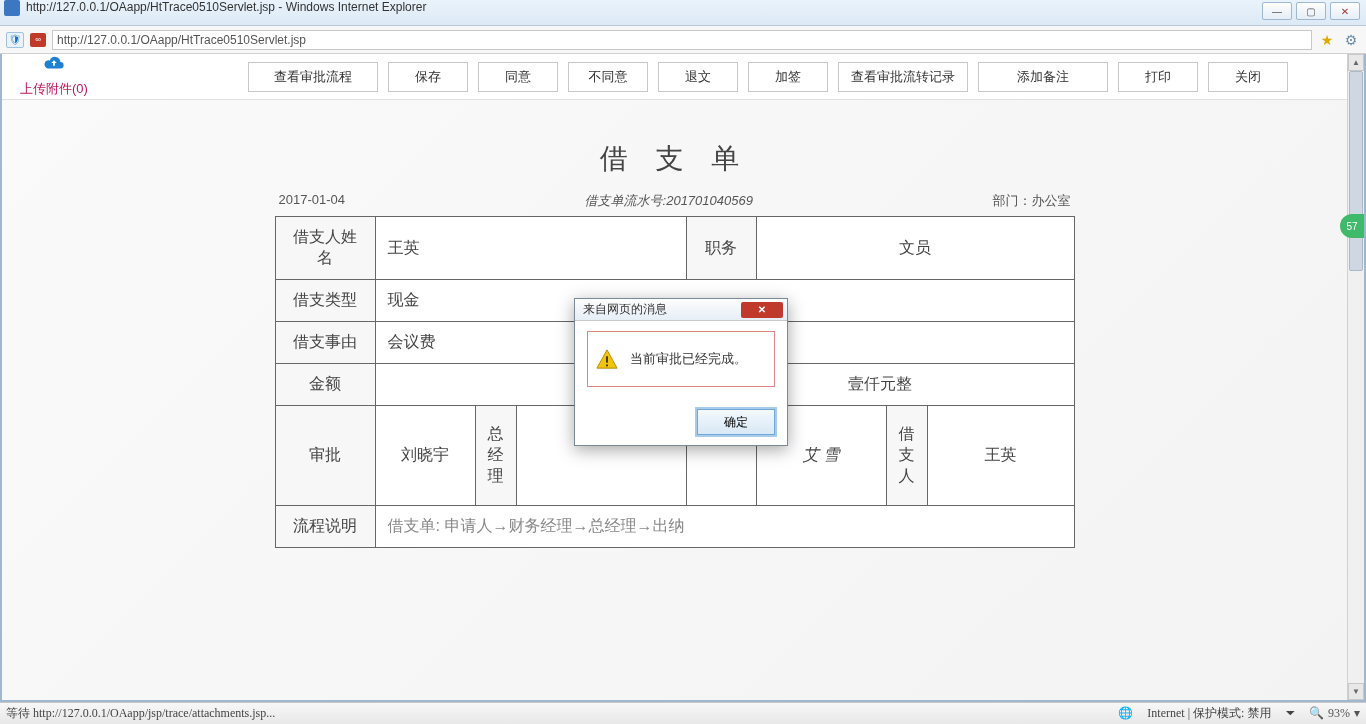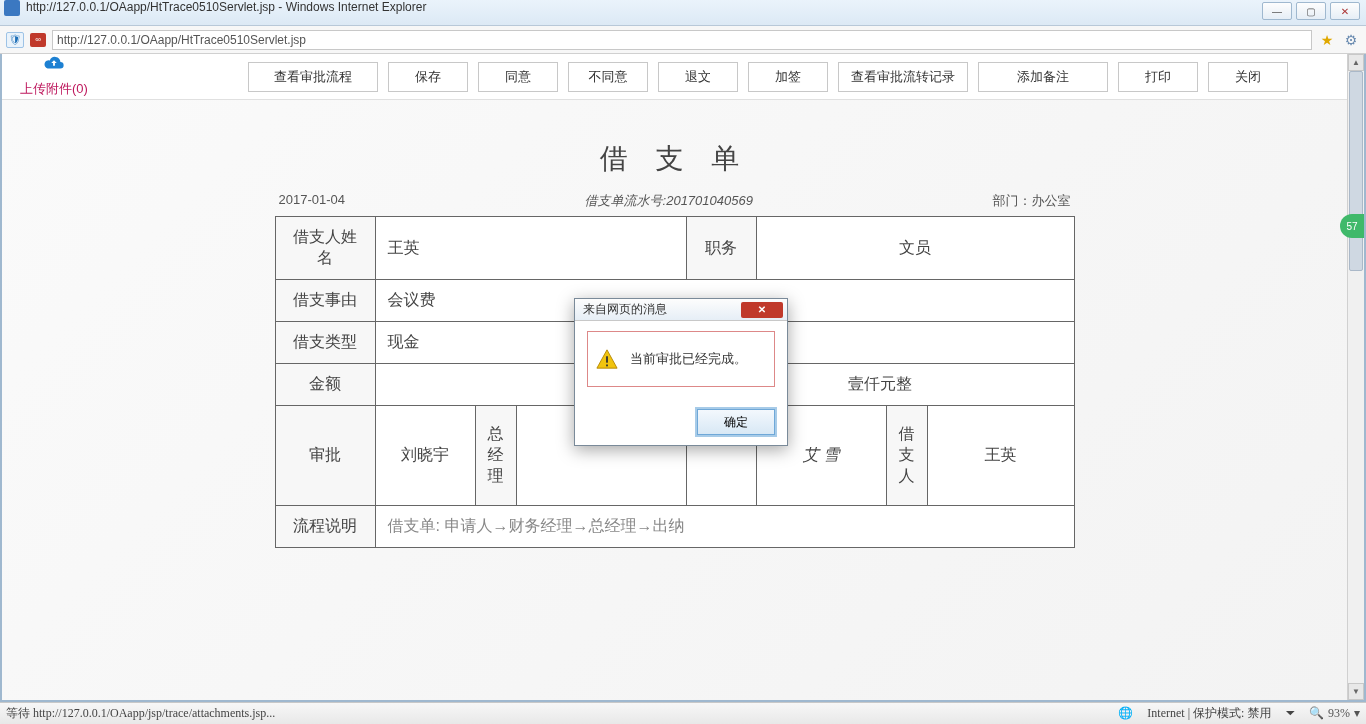--- a/index.html
+++ b/index.html
@@ -242,26 +242,26 @@
         </div>
         <table class="form-table">
           <tbody>
               <tr>
             <td class="lbl">借支人姓名</td>
             <td colspan="3">王英</td>
             <td class="lbl" style="width:70px">职务</td>
             <td colspan="3" class="center">文员</td>
           </tr>
           <tr>
+            <td class="lbl">借支类型</td>
+            <td colspan="7">现金</td>
+          </tr>
+          <tr>
             <td class="lbl">借支事由</td>
             <td colspan="7">会议费</td>
-          </tr>
-          <tr>
-            <td class="lbl">借支类型</td>
-            <td colspan="7">现金</td>
           </tr>
           <tr>
             <td class="lbl">金额</td>
             <td colspan="3" class="amount-cell">100</td>
             <td colspan="4" class="center">壹仟元整</td>
           </tr>
           <tr style="height:100px">
             <td class="lbl">审批</td>
             <td class="center" style="width:100px">刘晓宇</td>
             <td class="lbl" style="width:40px">总经理</td>

